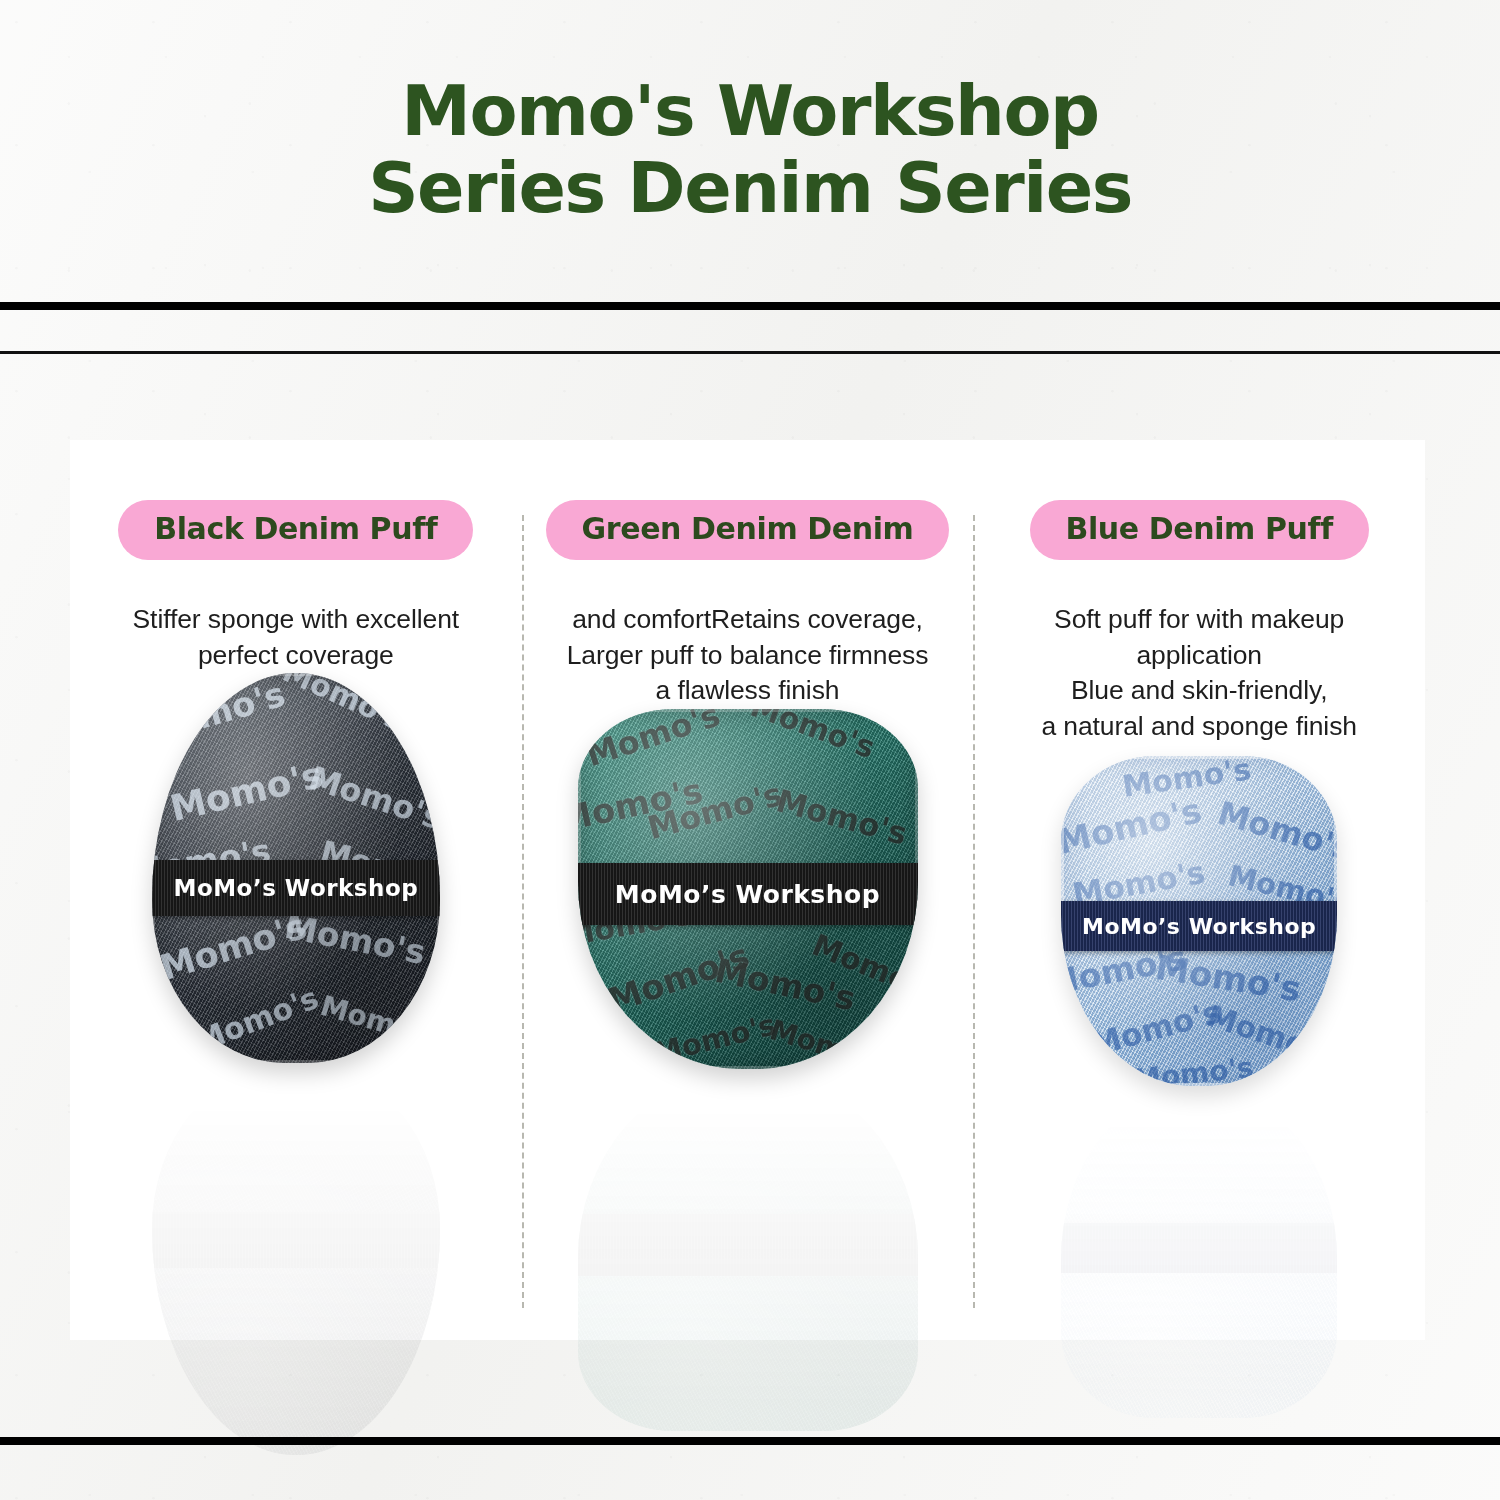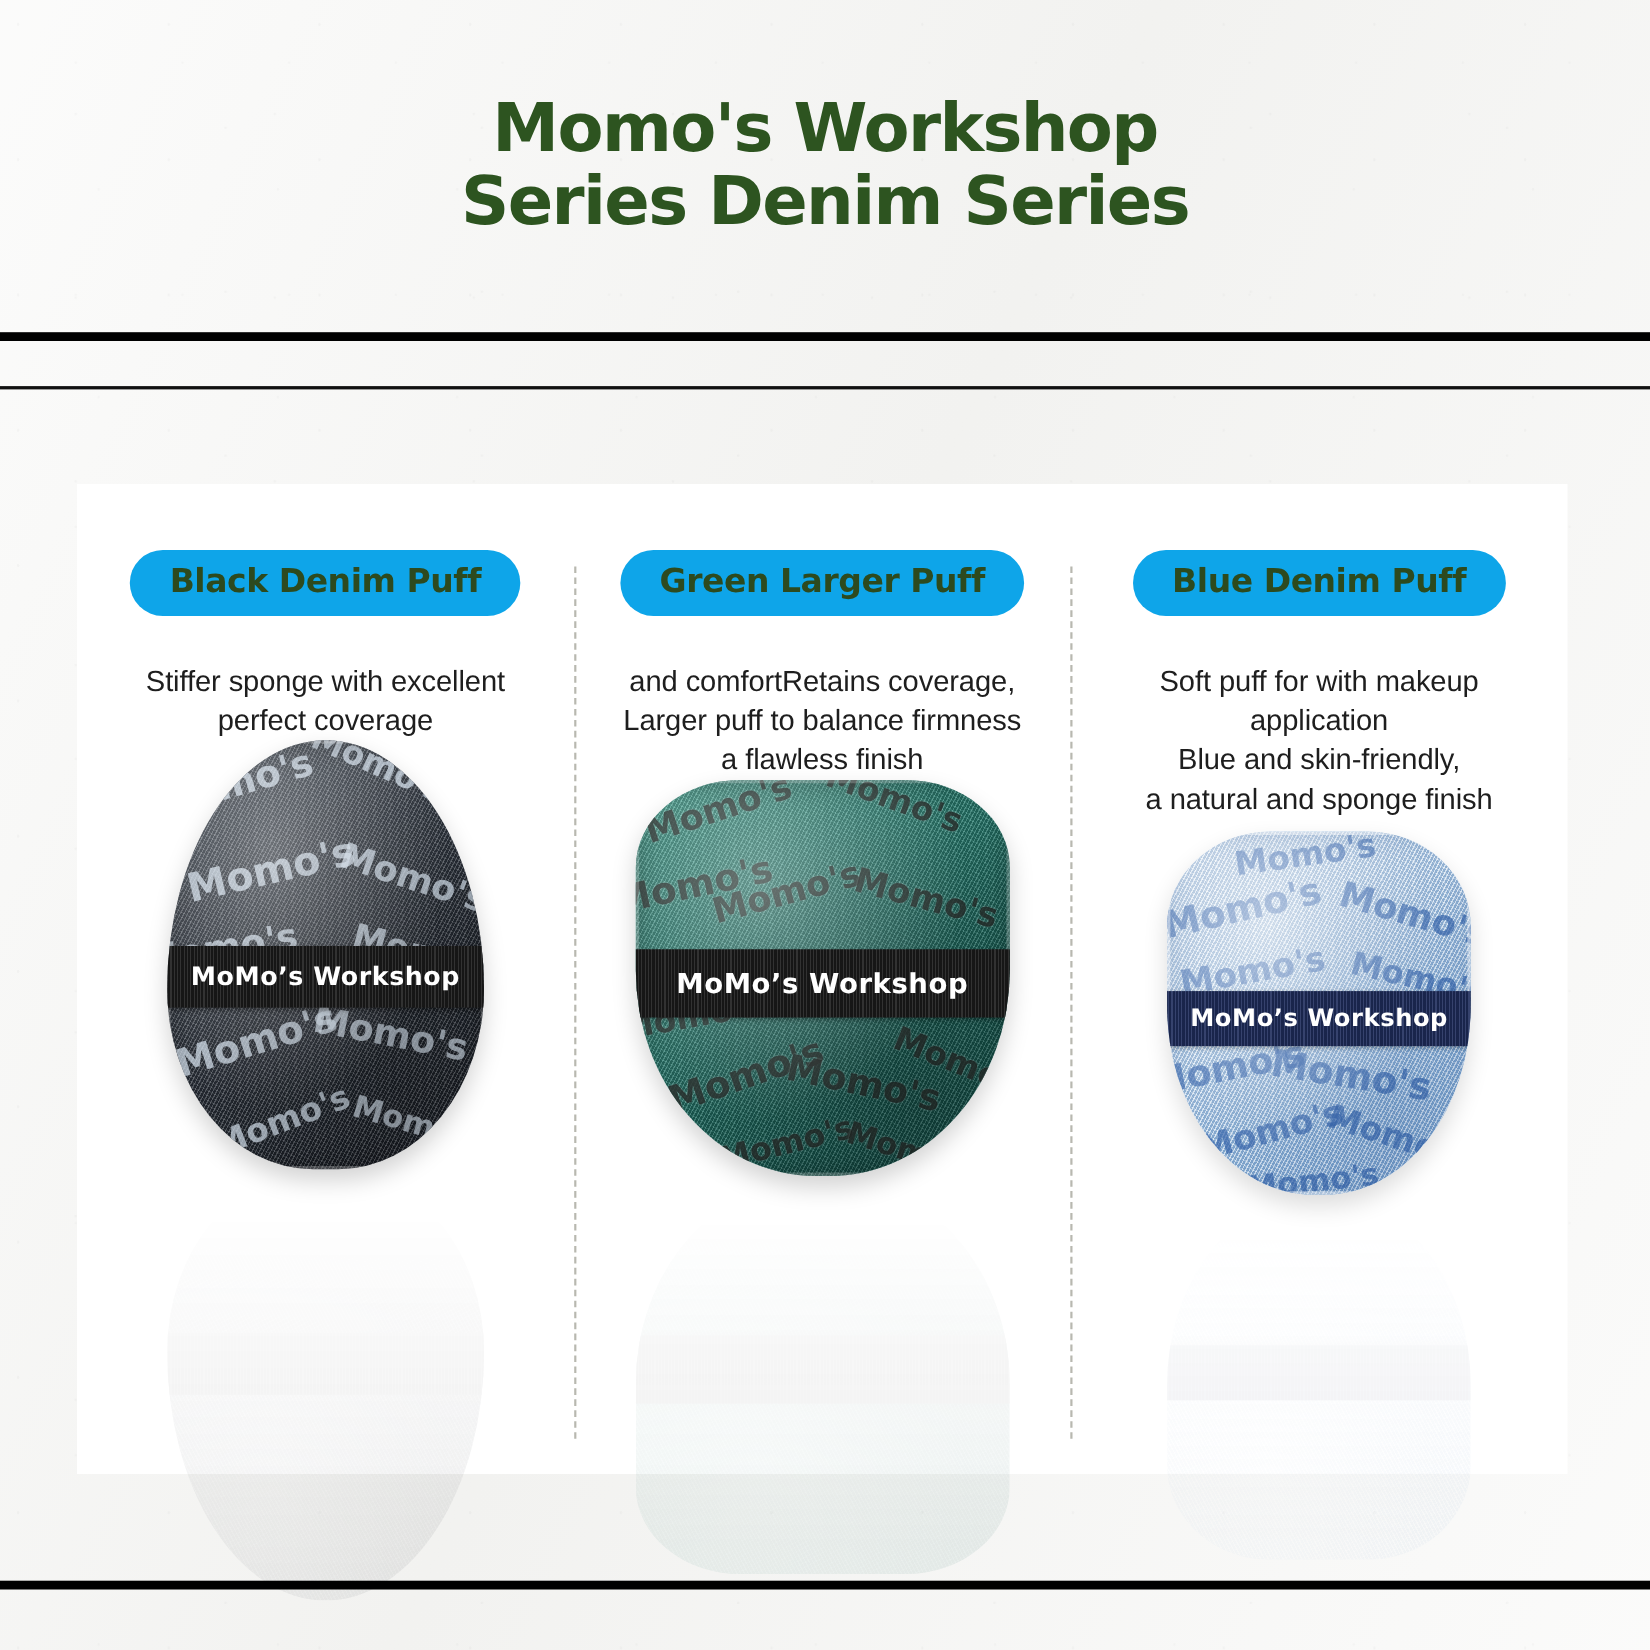--- a/index.html
+++ b/index.html
@@ -37,21 +37,21 @@
     left: 0; top: 0; width: 1500px; height: 300px;
     display: flex;
     align-items: center;
     justify-content: center;
   }
   .title {
     text-align: center;
     color: #2d5420;
     font-family: "DejaVu Sans", sans-serif;
     font-weight: 700;
-    font-size: 61px;
+    font-size: 70px;
     line-height: 1.1;
     letter-spacing: -1.5px;
   }
   .title .line { display: block; white-space: nowrap; }
 
   
   .rule-thick {
     position: absolute;
     left: 0; width: 1500px;
     height: 8px;
@@ -97,21 +97,21 @@
     position: absolute;
     left: 0;
     top: 75px;
     bottom: 32px;
     width: 0;
     border-left: 2px dashed #b8b8b0;
   }
 
   
   .badge {
-    background: #0ea5e9;
+    background: #f9a8d4;
     color: #2d4a1e;
     font-family: "DejaVu Sans", sans-serif;
     font-weight: 700;
     font-size: 30px;
     letter-spacing: -0.4px;
     border-radius: 999px;
     padding: 14px 36px 16px;
     white-space: nowrap;
     line-height: 1;
   }
@@ -332,21 +332,21 @@
               <div class="weave"></div>
               <div class="sheen"></div>
               <div class="band band-dark"></div>
             </div>
           </div>
         </div>
       </div>
     </div>
 
     <div class="column">
-      <div class="badge">Green Larger Puff</div>
+      <div class="badge">Green Denim Denim</div>
       <div class="desc">
         <span class="dline">and comfortRetains coverage,</span>
         <span class="dline">Larger puff to balance firmness</span>
         <span class="dline">a flawless finish</span>
       </div>
       <div class="stage stage-green">
         <div class="puff-wrap">
           <div class="puff puff-green">
             <div class="weave"></div>
             <div class="marks">

